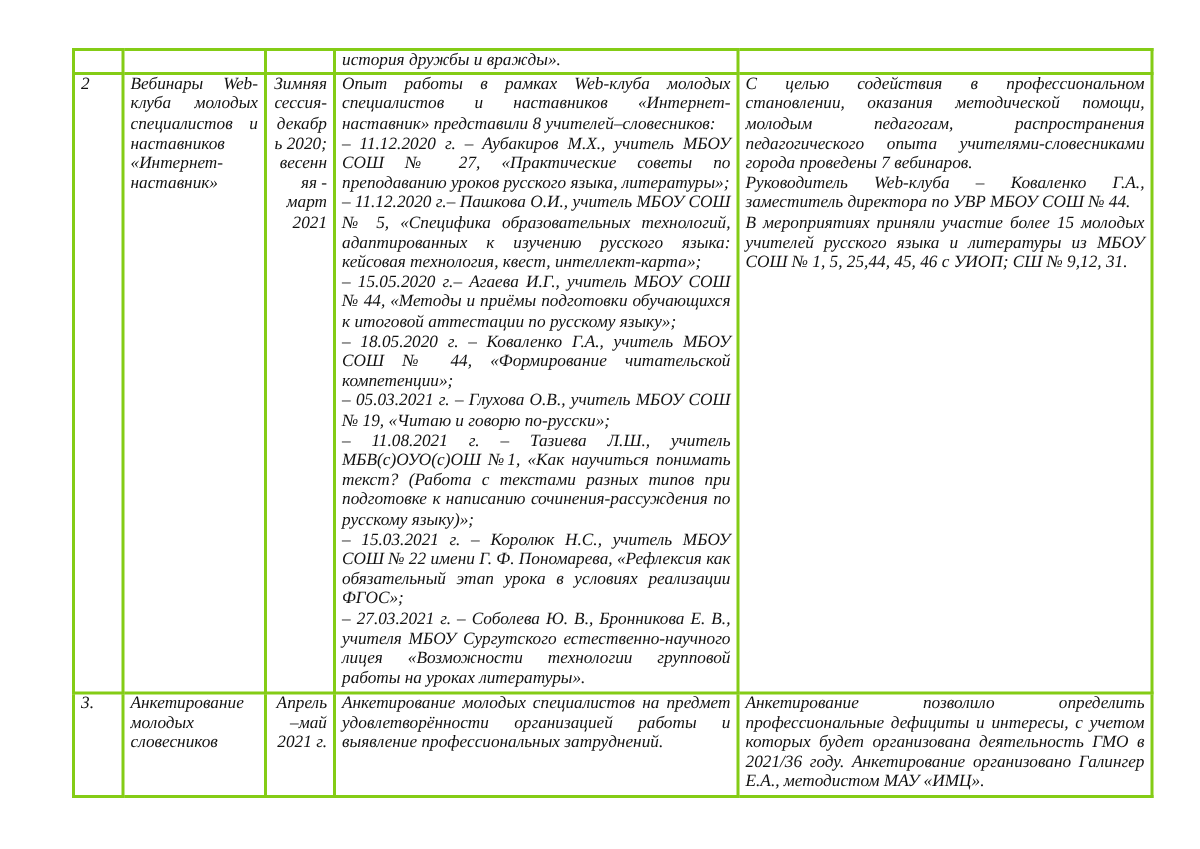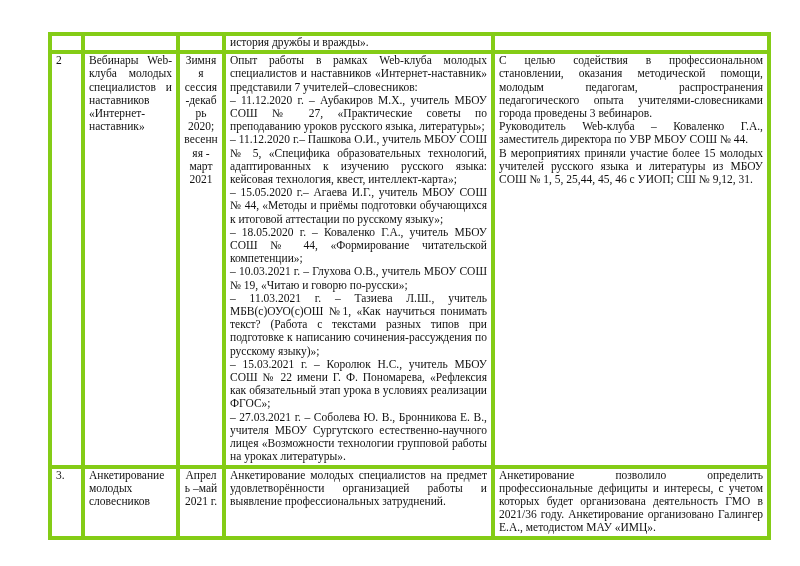--- a/index.html
+++ b/index.html
@@ -18,36 +18,37 @@
   }
   table.doc-table {
     position: absolute;
     left: 48px;
     top: 32px;
     width: 719px;
     border-collapse: collapse;
     table-layout: fixed;
   }
   table.doc-table td {
-    border: 4px solid #84cc16;
+    border: 2px solid #84cc16;
     vertical-align: top;
     padding: 0 4px 1px 4px;
     font-size: 11.5px;
     line-height: 13.2px;
     overflow: hidden;
+    font-style: italic;
   }
   td.num-cell {
     padding-left: 5px;
     text-align: left;
   }
   td.name-cell {
     text-align: justify;
   }
   td.period-cell {
-    text-align: center;
+    text-align: right;
     overflow-wrap: break-word;
     word-break: break-word;
   }
   td.text-cell {
     text-align: justify;
   }
   td.cont-cell {
     text-align: left;
   }
   .para {
@@ -78,32 +79,32 @@
       <td class="period-cell"></td>
       <td class="cont-cell">история дружбы и вражды».</td>
       <td class="text-cell"></td>
     </tr>
 
     <tr class="row-2">
       <td class="num-cell">2</td>
       <td class="name-cell">Вебинары Web-клуба молодых специалистов и наставников «Интернет-наставник»</td>
       <td class="period-cell">Зимняя сессия-декабрь 2020; весенняя - март 2021</td>
       <td class="text-cell">
-        <div class="para">Опыт работы в рамках Web-клуба молодых специалистов и наставников «Интернет-наставник» представили 7 учителей–словесников:</div>
+        <div class="para">Опыт работы в рамках Web-клуба молодых специалистов и наставников «Интернет-наставник» представили 8 учителей–словесников:</div>
         <div class="para">– 11.12.2020 г.  – Аубакиров М.Х., учитель МБОУ СОШ № 27, «Практические советы по преподаванию уроков русского языка, литературы»;</div>
         <div class="para">– 11.12.2020 г.– Пашкова О.И., учитель МБОУ СОШ № 5, «Специфика образовательных технологий, адаптированных к изучению русского языка: кейсовая технология, квест, интеллект-карта»;</div>
         <div class="para">– 15.05.2020 г.– Агаева И.Г., учитель МБОУ СОШ № 44, «Методы и приёмы подготовки обучающихся к итоговой аттестации по русскому языку»;</div>
         <div class="para">– 18.05.2020 г. – Коваленко Г.А., учитель МБОУ СОШ № 44, «Формирование читательской компетенции»;</div>
-        <div class="para">– 10.03.2021 г. – Глухова О.В., учитель МБОУ СОШ № 19, «Читаю и говорю по-русски»;</div>
-        <div class="para">– 11.03.2021 г. – Тазиева Л.Ш., учитель МБВ(с)ОУО(с)ОШ №1, «Как научиться понимать текст? (Работа с текстами разных типов при подготовке к написанию сочинения-рассуждения по русскому языку)»;</div>
+        <div class="para">– 05.03.2021 г. – Глухова О.В., учитель МБОУ СОШ № 19, «Читаю и говорю по-русски»;</div>
+        <div class="para">– 11.08.2021 г. – Тазиева Л.Ш., учитель МБВ(с)ОУО(с)ОШ №1, «Как научиться понимать текст? (Работа с текстами разных типов при подготовке к написанию сочинения-рассуждения по русскому языку)»;</div>
         <div class="para">– 15.03.2021 г. – Королюк Н.С., учитель МБОУ СОШ № 22 имени Г. Ф. Пономарева, «Рефлексия как обязательный этап урока в условиях реализации ФГОС»;</div>
         <div class="para">– 27.03.2021 г. – Соболева Ю. В., Бронникова Е. В., учителя МБОУ Сургутского естественно-научного лицея «Возможности технологии групповой работы на уроках литературы».</div>
       </td>
       <td class="text-cell">
-        <div class="para">С целью содействия в профессиональном становлении, оказания методической помощи, молодым педагогам, распространения педагогического опыта учителями-словесниками города проведены 3 вебинаров.</div>
+        <div class="para">С целью содействия в профессиональном становлении, оказания методической помощи, молодым педагогам, распространения педагогического опыта учителями-словесниками города проведены 7 вебинаров.</div>
         <div class="para">Руководитель Web-клуба – Коваленко Г.А., заместитель директора по УВР МБОУ СОШ № 44.</div>
         <div class="para">В мероприятиях приняли участие более 15 молодых учителей русского языка и литературы из МБОУ СОШ № 1, 5, 25,44, 45, 46 с УИОП; СШ № 9,12, 31.</div>
       </td>
     </tr>
 
     <tr class="row-3">
       <td class="num-cell">3.</td>
       <td class="name-cell">Анкетирование молодых словесников</td>
       <td class="period-cell">Апрель –май 2021 г.</td>
       <td class="text-cell">

